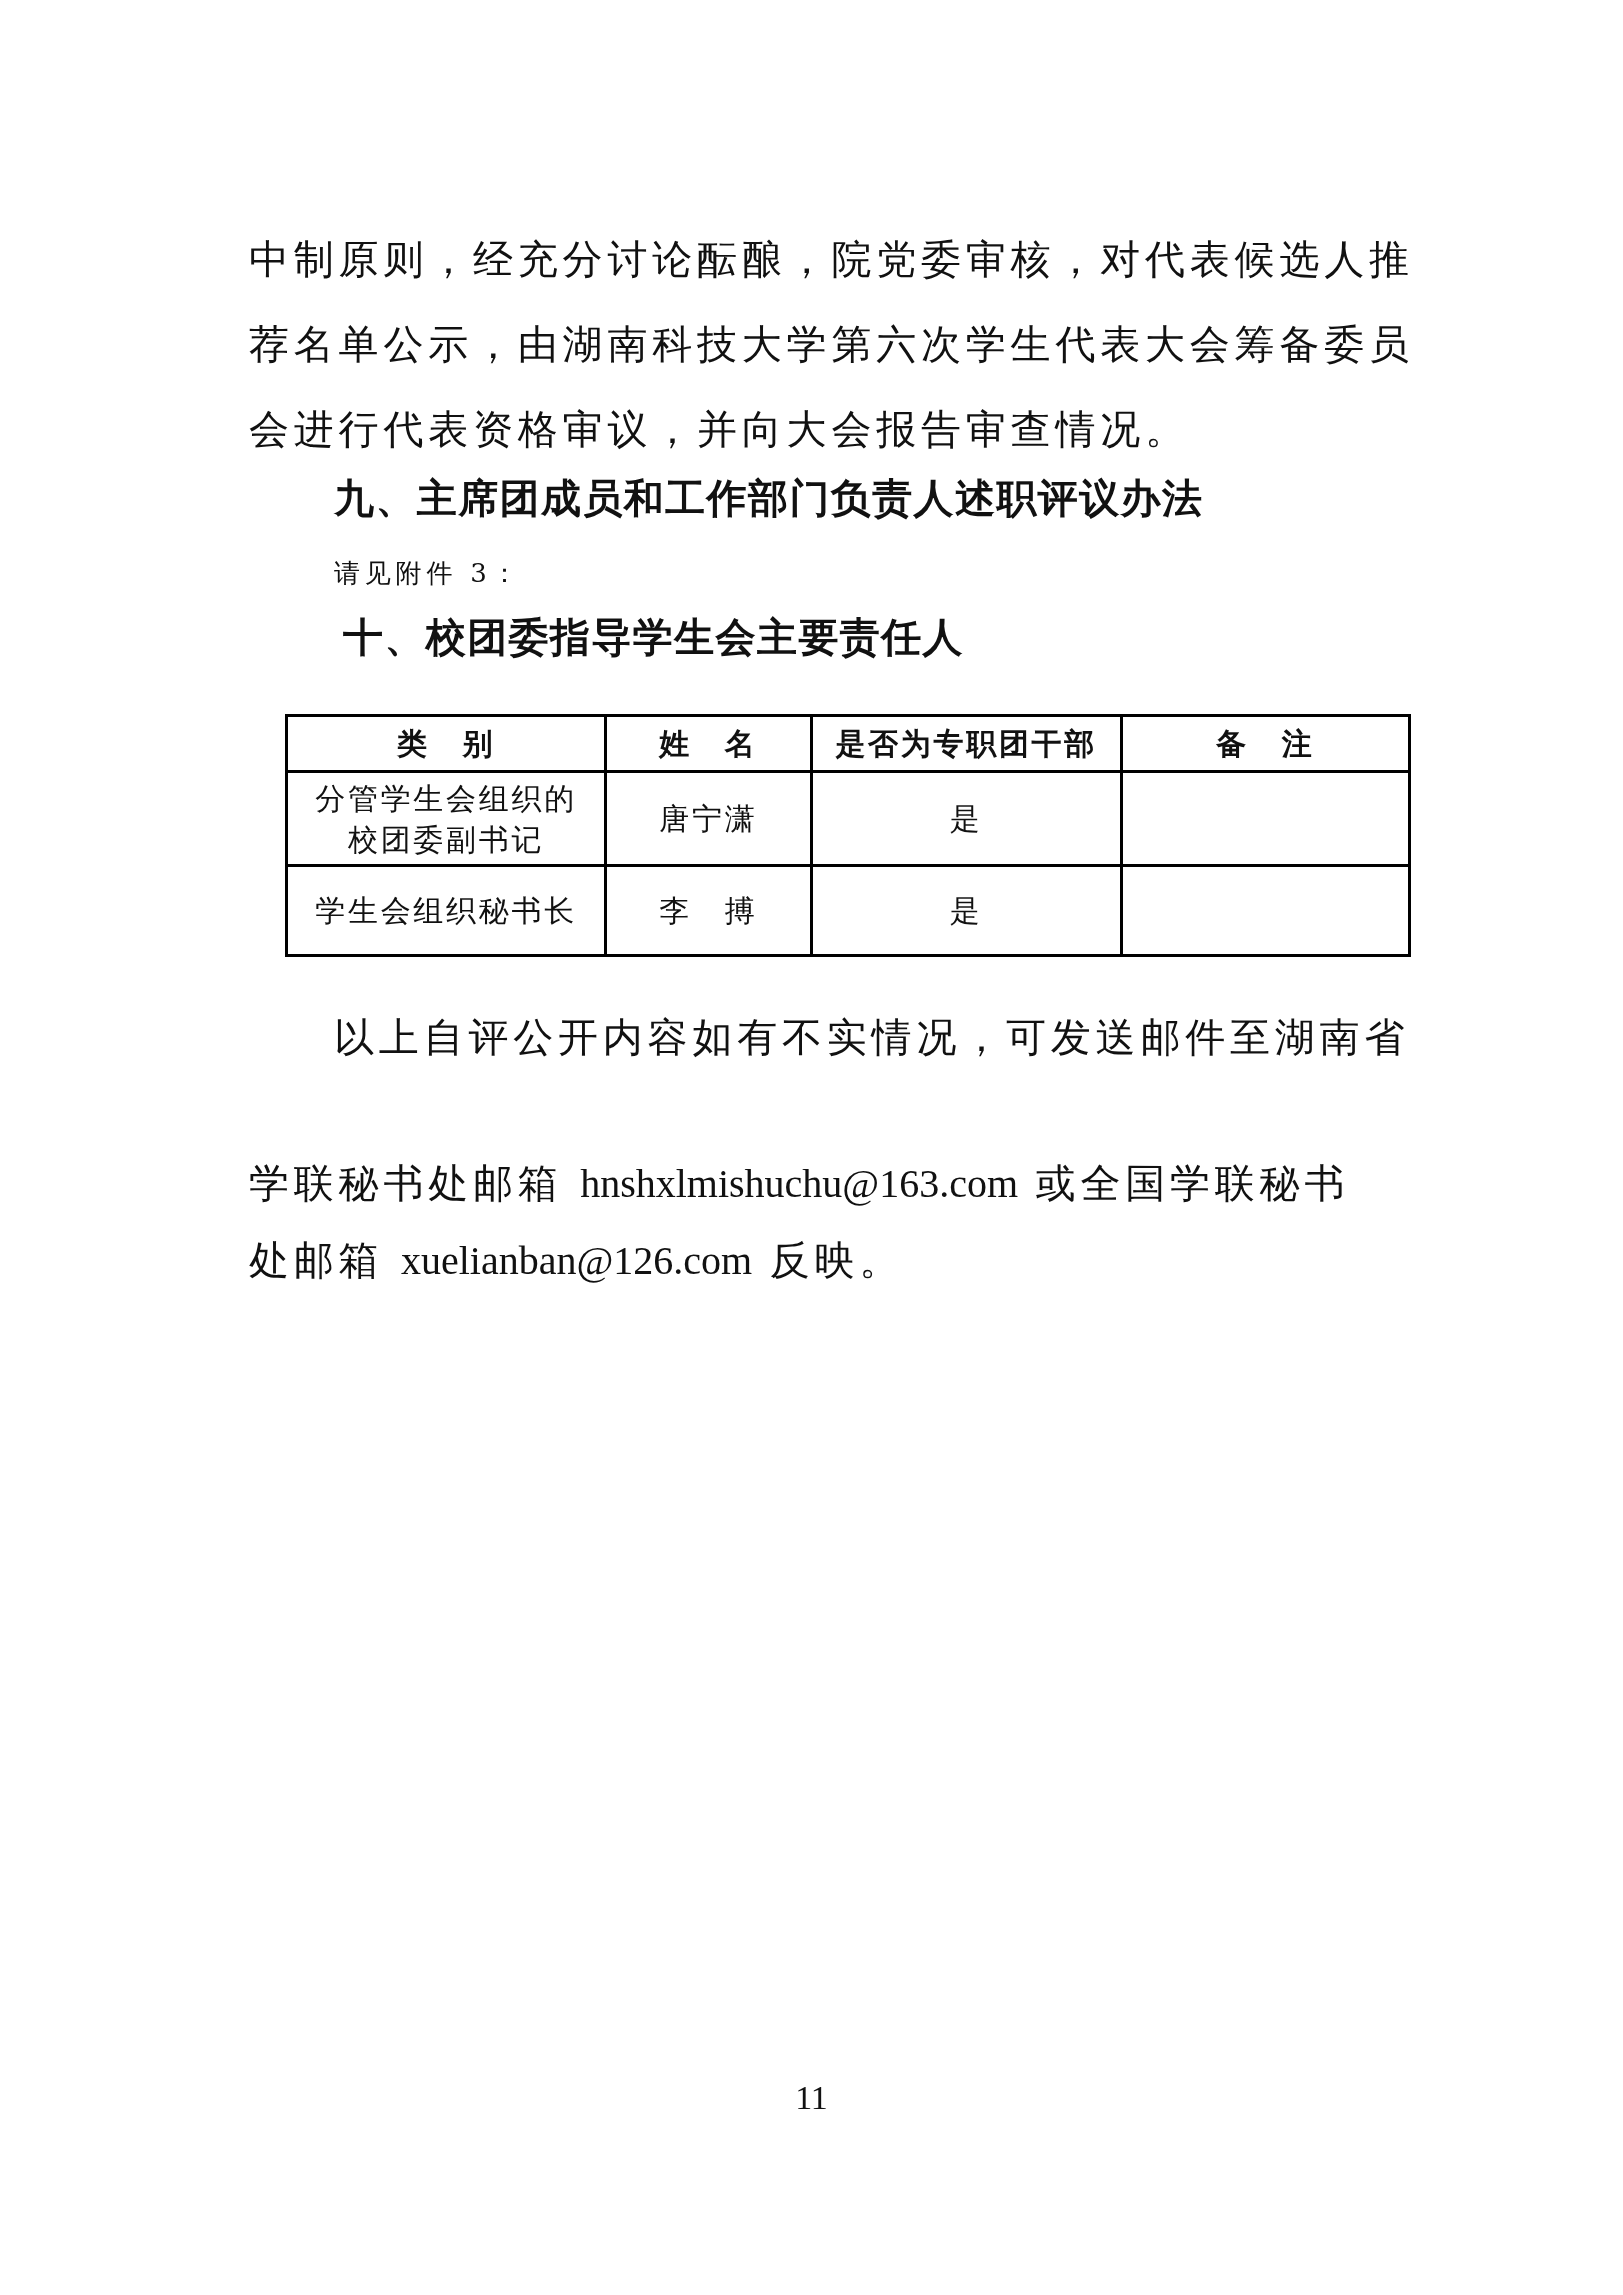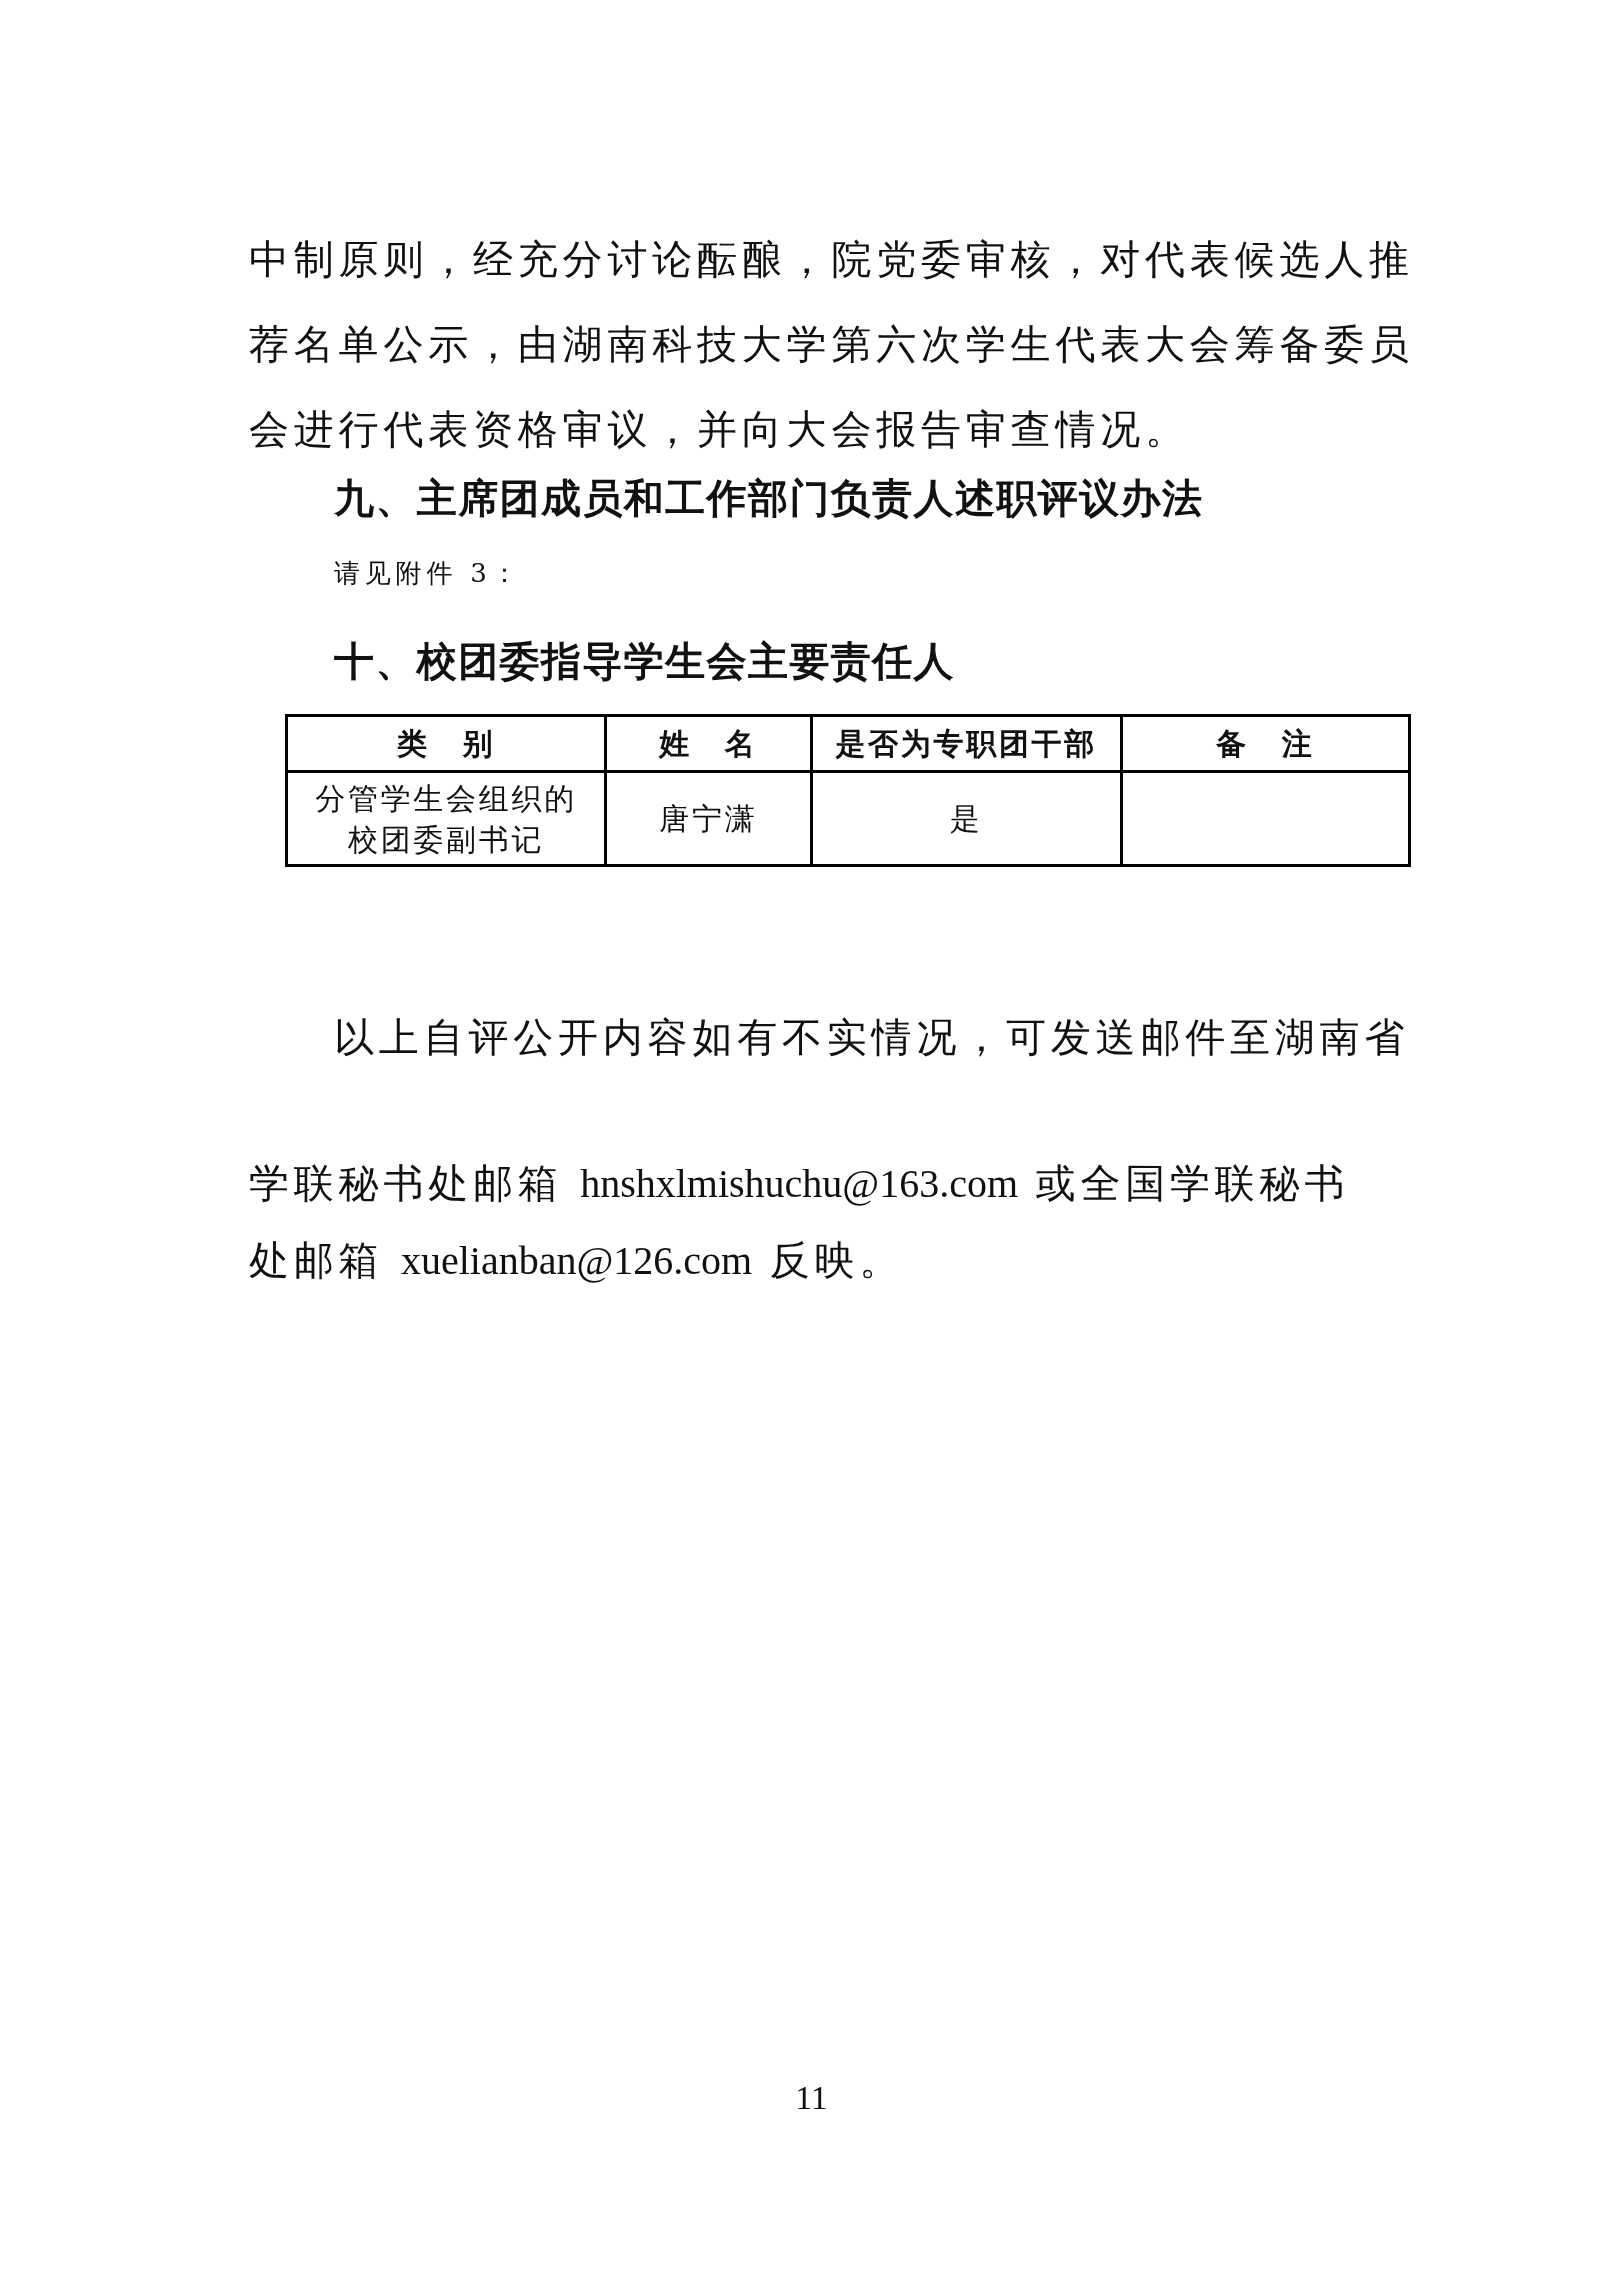--- a/index.html
+++ b/index.html
@@ -25,21 +25,21 @@
 
 <div>
 
   <div class="line" style="top:213px;">中制原则，经充分讨论酝酿，院党委审核，对代表候选人推</div>
   <div class="line" style="top:298px;text-align:center;">荐名单公示，由湖南科技大学第六次学生代表大会筹备委员</div>
   <div class="line" style="top:383px;">会进行代表资格审议，并向大会报告审查情况。</div>
 
   <div class="heading" style="top:474px;">九、主席团成员和工作部门负责人述职评议办法</div>
   <div class="sub" style="top:549px;">请见附件 3：</div>
 
-  <div class="heading" style="top:637px;">十、校团委指导学生会主要责任人</div>
+  <div class="heading" style="top:613px;margin-left:9px;">十、校团委指导学生会主要责任人</div>
 
   <table>
     <colgroup>
       <col style="width:320px">
         <col style="width:206px">
         <col style="width:311px">
         <col style="width:289px">
     </colgroup>
     <tbody>
         <tr>
@@ -50,20 +50,26 @@
     </tr>
     <tr class="r1">
       <td>
         <div>分管学生会组织的</div>
         <div>校团委副书记</div>
       </td>
       <td>唐宁潇</td>
       <td>是</td>
       <td></td>
     </tr>
+    <tr class="r2">
+      <td>学生会组织秘书长</td>
+      <td>李　搏</td>
+      <td>是</td>
+      <td></td>
+    </tr>
   </tbody>
     </table>
 
   <div class="line" style="top:991px; left:334px;">以上自评公开内容如有不实情况，可发送邮件至湖南省</div>
   <div class="line" style="top:1137px;">
     <span>学联秘书处邮箱 </span><span class="latin">hnshxlmishuchu@163.com</span><span> 或全国学联秘书</span>
   </div>
   <div class="line" style="top:1214px;">
     <span>处邮箱 </span><span class="latin">xuelianban@126.com</span><span> 反映。</span>
   </div>

